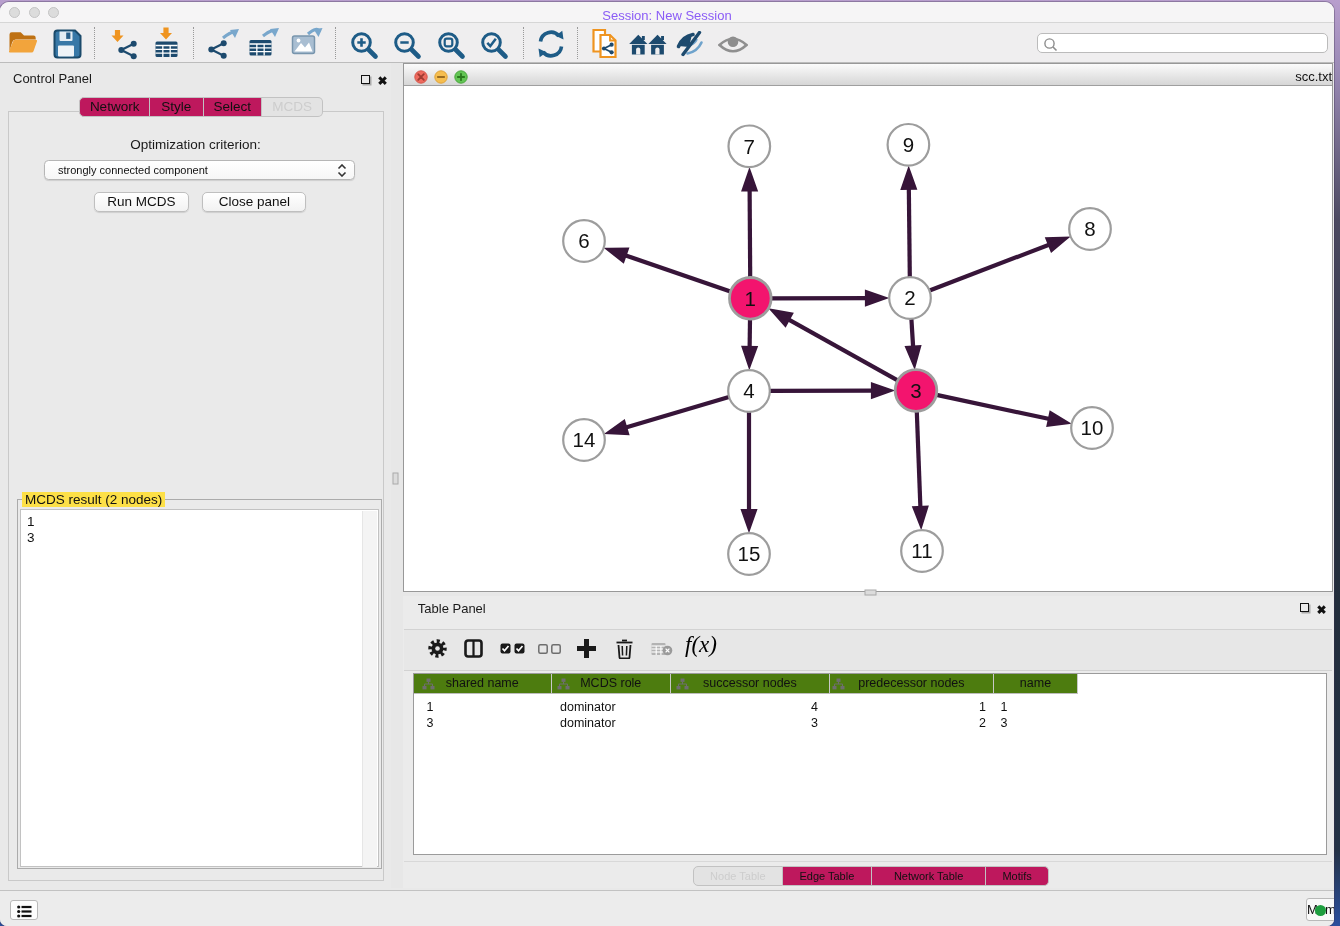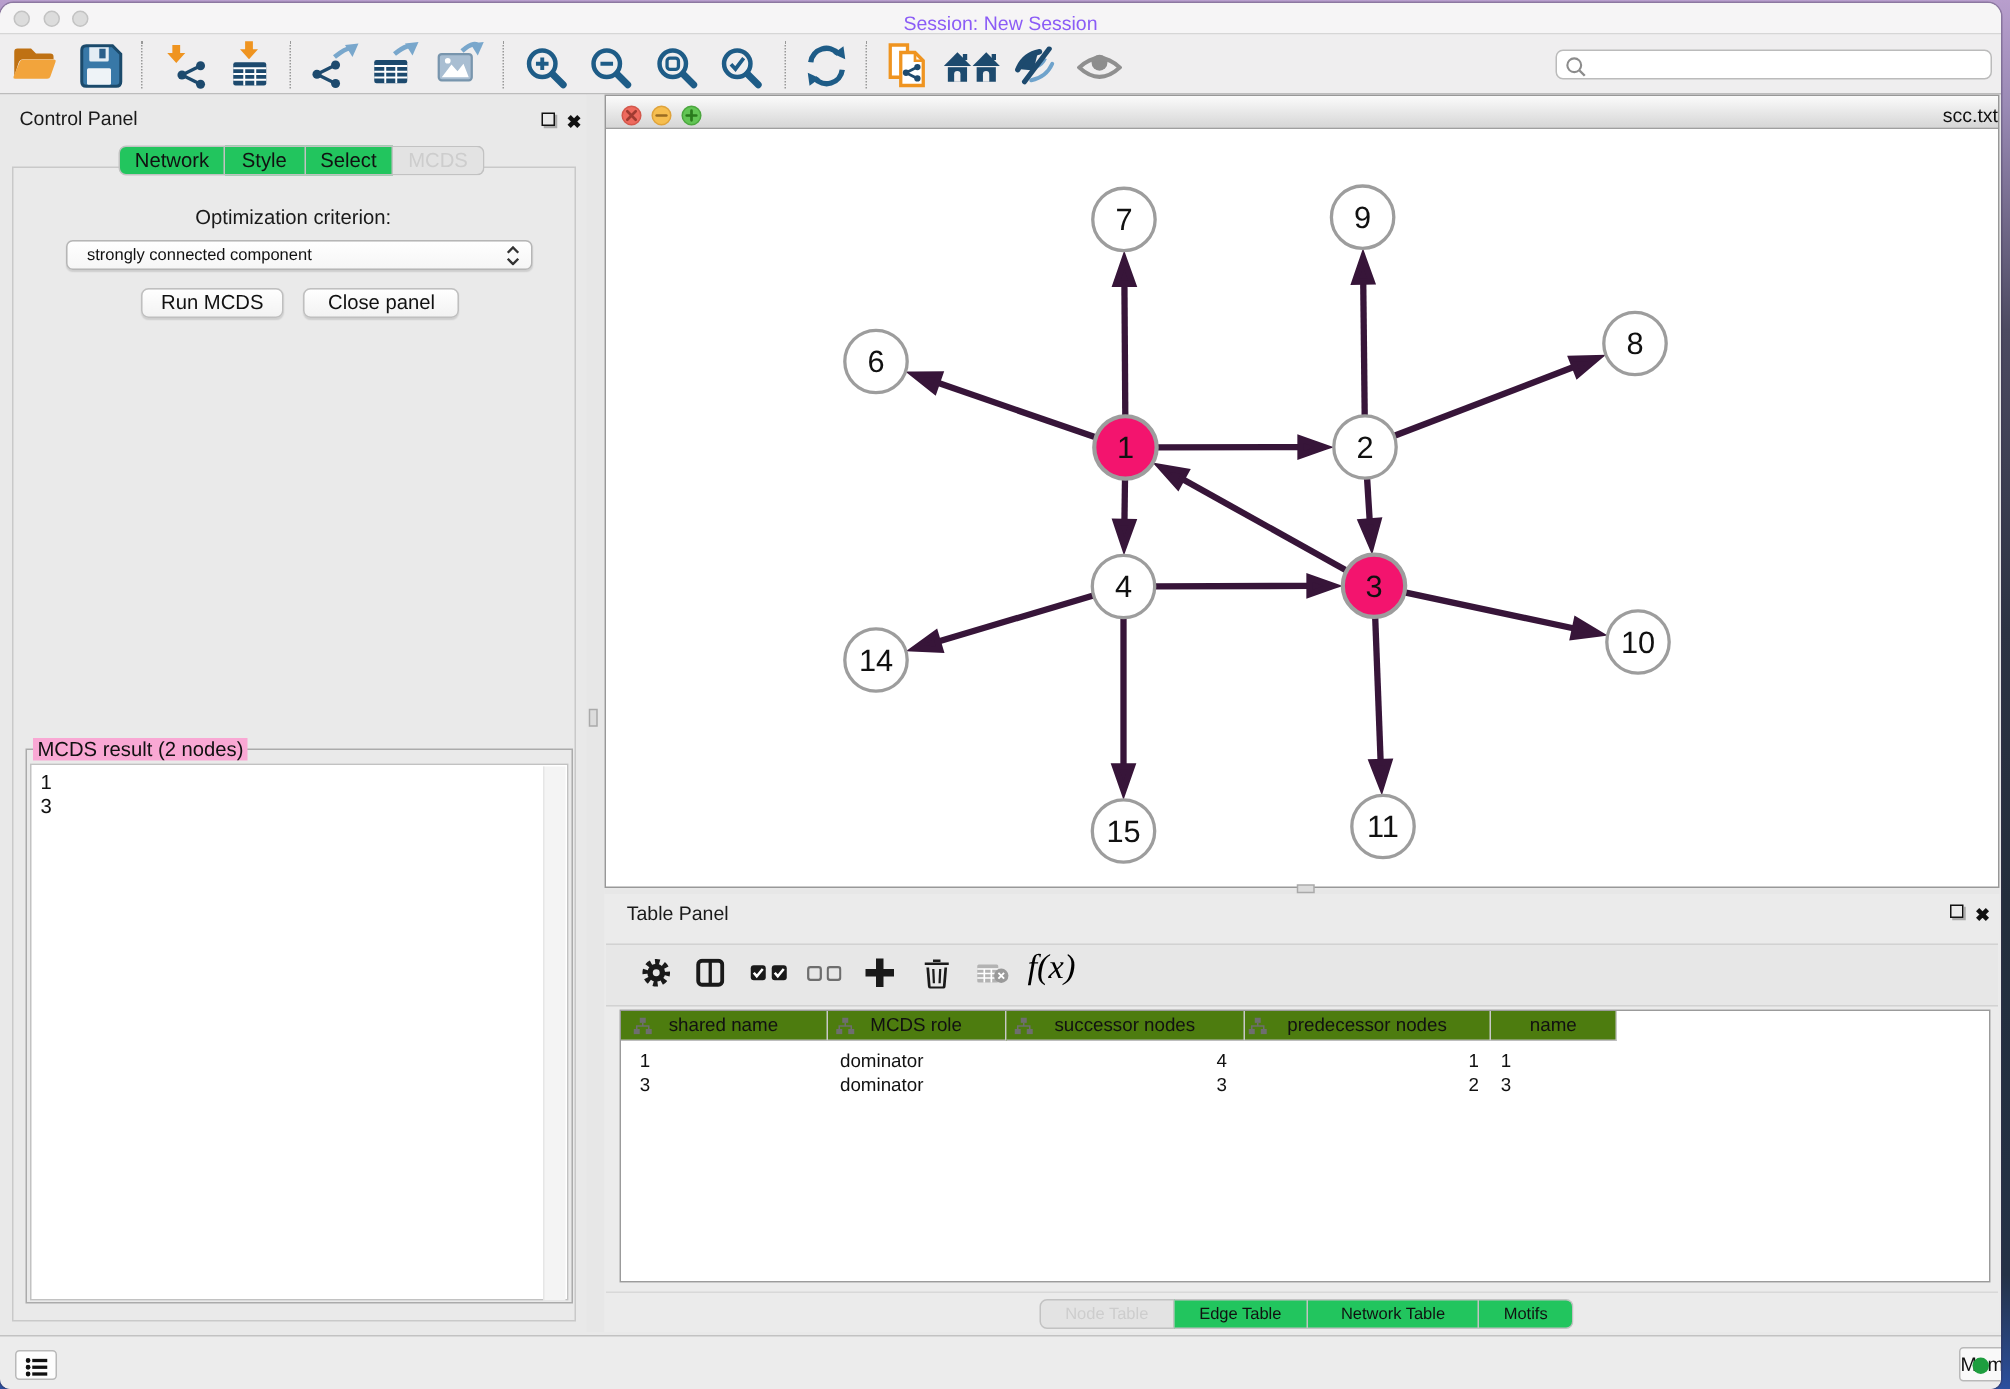--- a/index.html
+++ b/index.html
@@ -14,33 +14,33 @@
 #apptitle{position:absolute;top:6px;left:0;width:1334px;text-align:center;font-size:13px;color:#8b5cf6}
 #toolbar{position:absolute;left:0;top:22.5px;width:1334px;height:40.5px;background:#efeeef;border-bottom:1px solid #bcbcbc}
 .sep{position:absolute;top:4.5px;height:32px;width:0;border-left:1px dotted #999}
 #searchbox{position:absolute;left:1037px;top:10.5px;width:291px;height:20px;background:#fff;border:1px solid #bbb;border-radius:5px}
 #ctrl{position:absolute;left:0;top:63px;width:391px;height:825px;background:#e9e9e9}
 .paneltitle{font-size:13px;color:#1a1a1a;position:absolute}
 .sqicon{position:absolute;width:9px;height:9px;border:1.5px solid #111;box-shadow:1.5px 1.5px 0 #aaa}
 .xicon{position:absolute;font-size:12px;font-weight:bold;color:#111;line-height:10px}
 #ctrlbox{position:absolute;left:8px;top:48px;width:376px;height:770px;background:#eaeaea;border:1px solid #c9c9c9}
 .tabrow{position:absolute;height:19.5px;display:flex;font-size:13.5px}
-.tab{border:1px solid #c2c2c2;border-left:none;background:#22c55e;color:#111;text-align:center;
+.tab{border:1px solid #c2c2c2;border-left:none;background:#be185d;color:#111;text-align:center;
  display:flex;align-items:center;justify-content:center}
 .tab.first{border-left:1px solid #c2c2c2;border-radius:5px 0 0 5px}
 .tab.last{border-radius:0 5px 5px 0}
 .tab.dis{background:#e3e3e3;color:#cdcdcd}
 #optlabel{position:absolute;left:0;top:74px;width:400px;text-align:center;font-size:13.5px;color:#1a1a1a}
 #dropdown{position:absolute;left:44px;top:97px;width:311px;height:19.5px;background:linear-gradient(#fff,#f6f6f6);
  border:1px solid #b6b6b6;border-radius:4.5px;font-size:11px;color:#111;line-height:18px;padding-left:13px;
  box-shadow:0 1px 1px rgba(0,0,0,.12)}
 .btn{position:absolute;height:20px;background:linear-gradient(#fff,#f2f2f2);border:1px solid #bfbfbf;border-radius:5px;
  font-size:13.5px;color:#111;text-align:center;line-height:18.5px;box-shadow:0 1px 1px rgba(0,0,0,.12)}
 #fieldset{position:absolute;left:17px;top:436px;width:365px;height:370px;border:1px solid #ababab}
-#fslegend{position:absolute;left:4px;top:-8px;background:#f9a8d4;padding:0 3px;font-size:13.5px;color:#111}
+#fslegend{position:absolute;left:4px;top:-8px;background:#fde047;padding:0 3px;font-size:13.5px;color:#111}
 #listbox{position:absolute;left:2px;top:9px;width:359px;height:358px;background:#fff;border:1px solid #c2c2c2;
  font-size:13.5px;color:#111;line-height:16px;padding:4px 0 0 6px}
 #lbscroll{position:absolute;right:1px;top:1px;width:15px;height:356px;background:#f4f4f4;border-left:1px solid #e6e6e6}
 #vsplit{position:absolute;left:391px;top:63px;width:12px;height:825px;background:#e7e7e7}
 #netframe{position:absolute;left:403px;top:63px;width:930px;height:529px;border:1px solid #989898;background:#fff}
 #nettitle{position:absolute;left:0;top:0;width:928px;height:22px;
  background:linear-gradient(#fbfbfb,#d6d6d6);border-bottom:1px solid #9f9f9f}
 #netname{position:absolute;left:0;top:5px;width:928px;text-align:right;font-size:13px;color:#111}
 #graphsvg{position:absolute;left:0px;top:23px}
 #hsplit{position:absolute;left:403px;top:593px;width:930px;height:3px;background:#e7e7e7}

